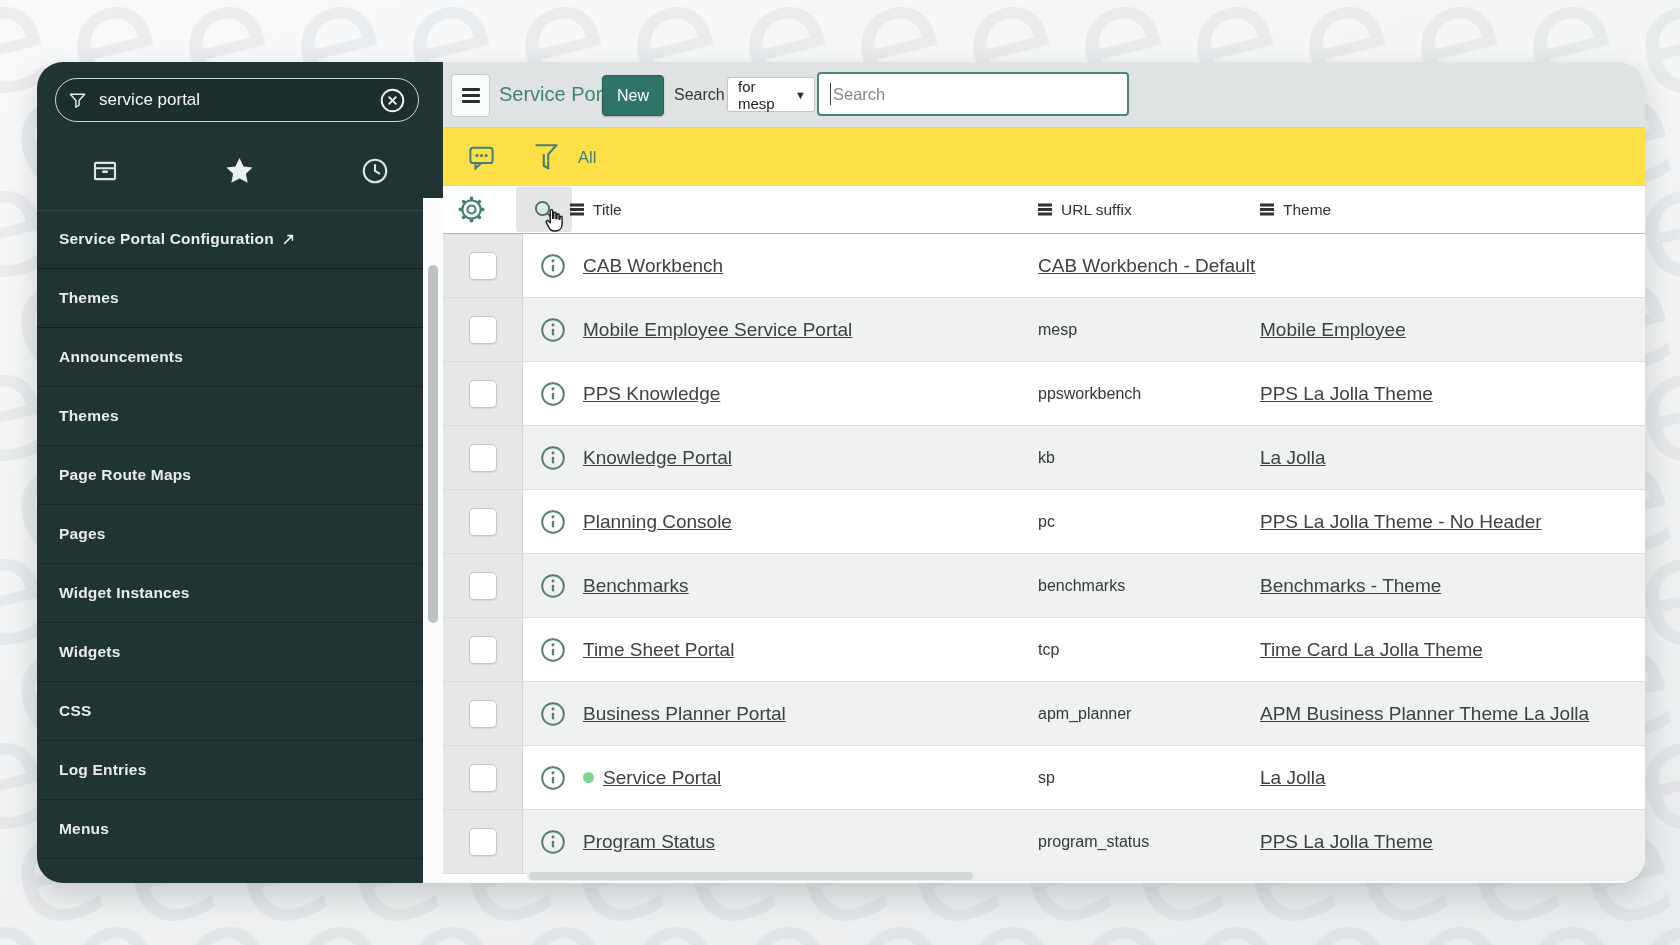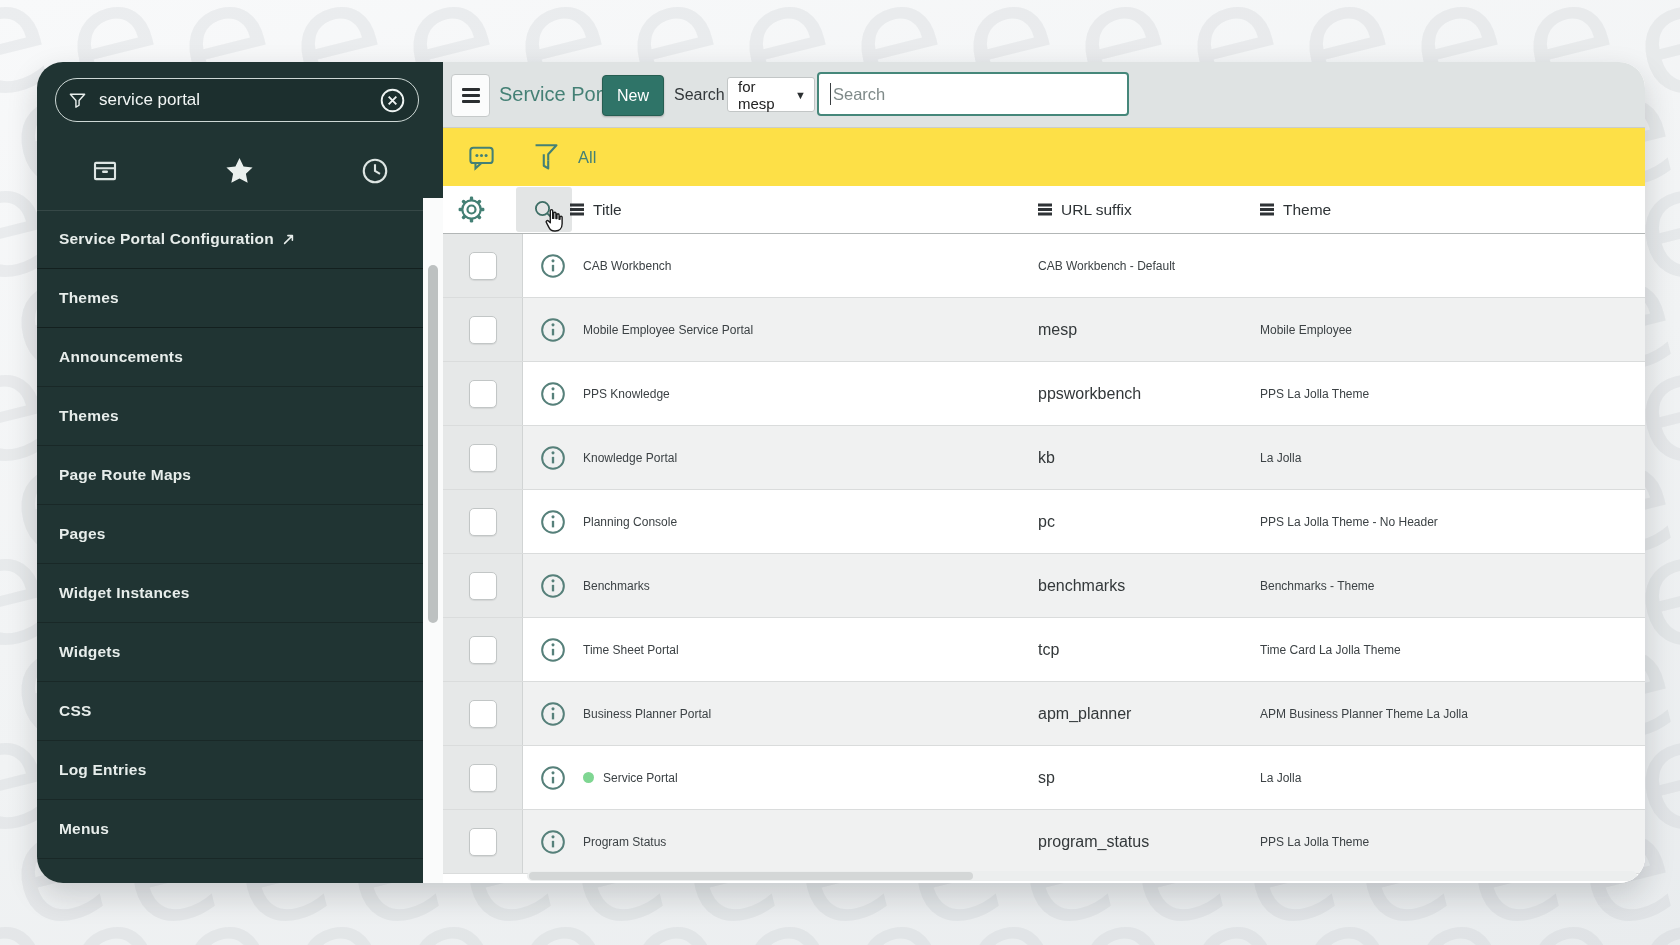--- a/index.html
+++ b/index.html
@@ -85,21 +85,21 @@
   .trow{height:64px;display:flex;border-bottom:1px solid #dadcdc;background:#fff;box-sizing:border-box;}
   .trow:nth-child(even){background:#f0f1f1;}
   .cell{display:flex;align-items:center;box-sizing:border-box;}
   .cell-check{width:80px;justify-content:center;background:#e6e8e8;border-right:1px solid #d1d4d4;}
   .checkbox{width:26px;height:26px;background:#fff;border:1px solid #c2c6c6;border-radius:5px;
     box-shadow:0 1px 1px rgba(0,0,0,0.08);cursor:pointer;}
   .cell-info{width:60px;justify-content:center;}
   .cell-title{width:455px;padding-right:12px;}
   .cell-url{width:222px;font-size:16px;color:#33383a;}
   .cell-theme{flex:1;}
-  .rlink{color:#3c4245;font-size:12px;cursor:pointer;}
+  .rlink{color:#3c4245;font-size:19px;text-decoration:underline;cursor:pointer;}
   .dot{display:none;width:11px;height:11px;border-radius:50%;background:#7fd692;margin-right:9px;flex-shrink:0;}
   .dot.show{display:inline-block;}
 
   .h-scrollbar{position:absolute;left:84px;right:8px;bottom:2px;height:10px;
     background:#ecEEee;background:#eceeee;border-radius:5px;}
   .h-thumb{position:absolute;left:2px;top:1px;width:40%;height:8px;border-radius:4px;background:#d4d7d7;}
 
   svg{display:block;}
 </style>
 </head>

